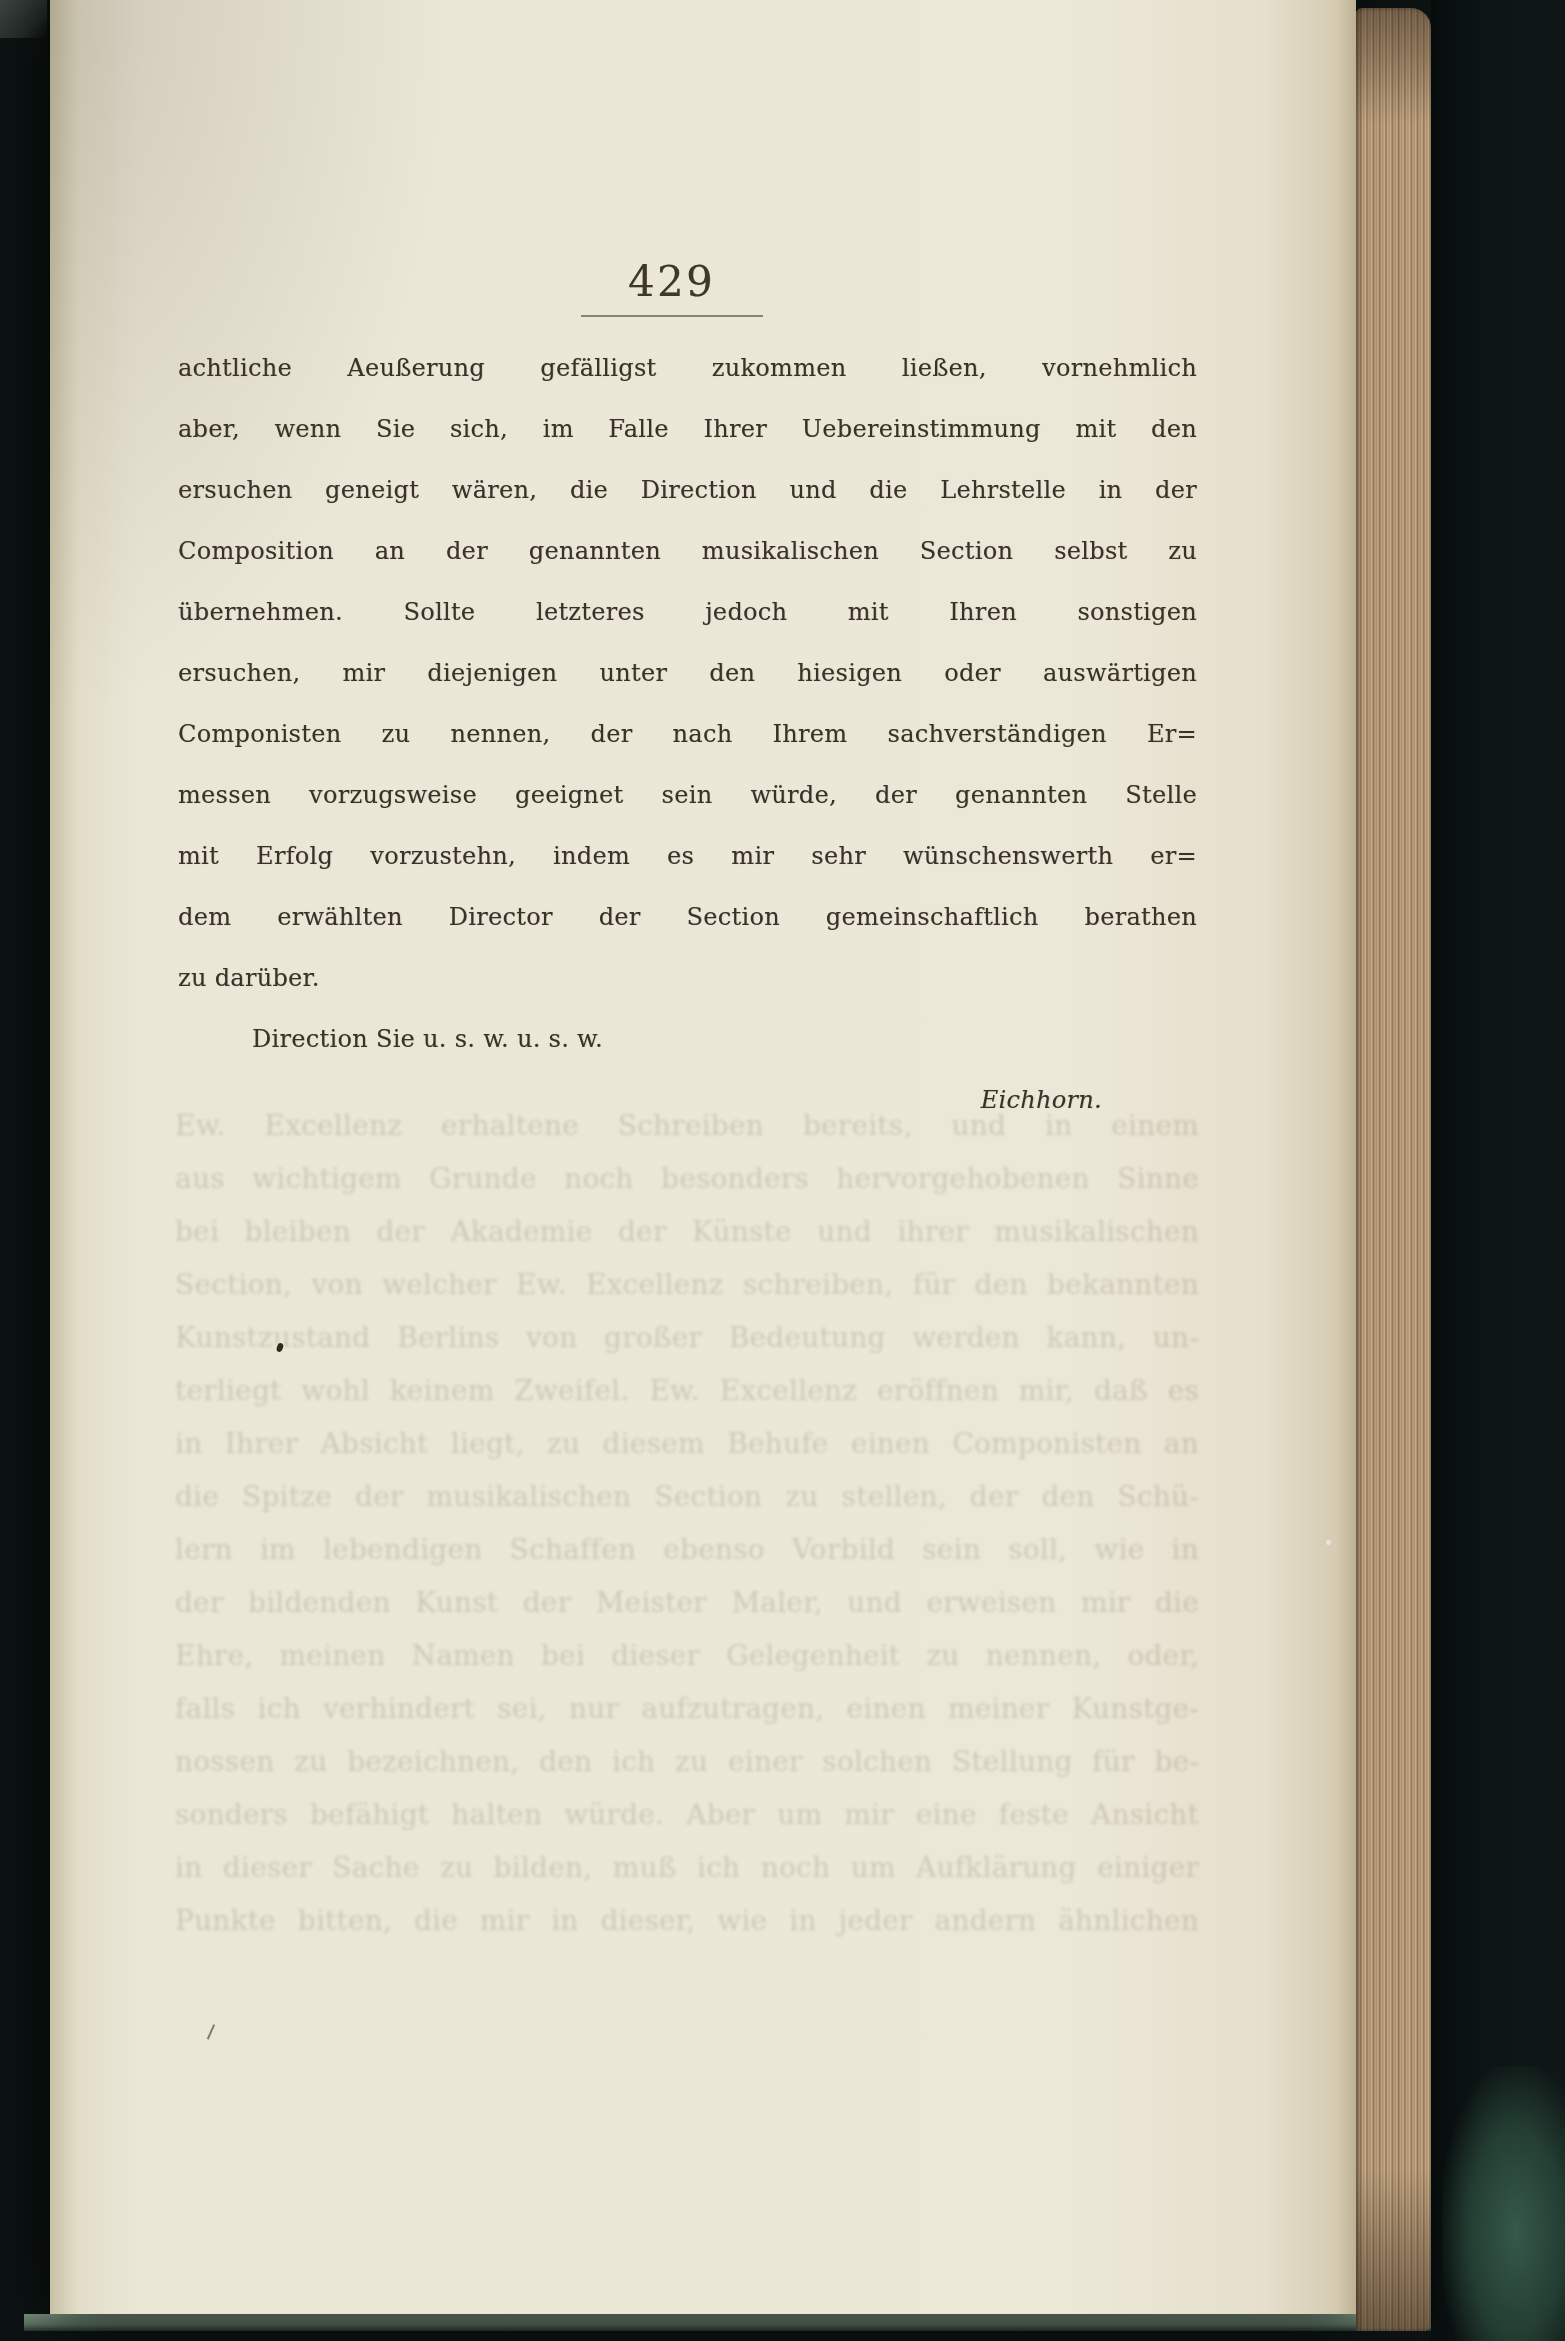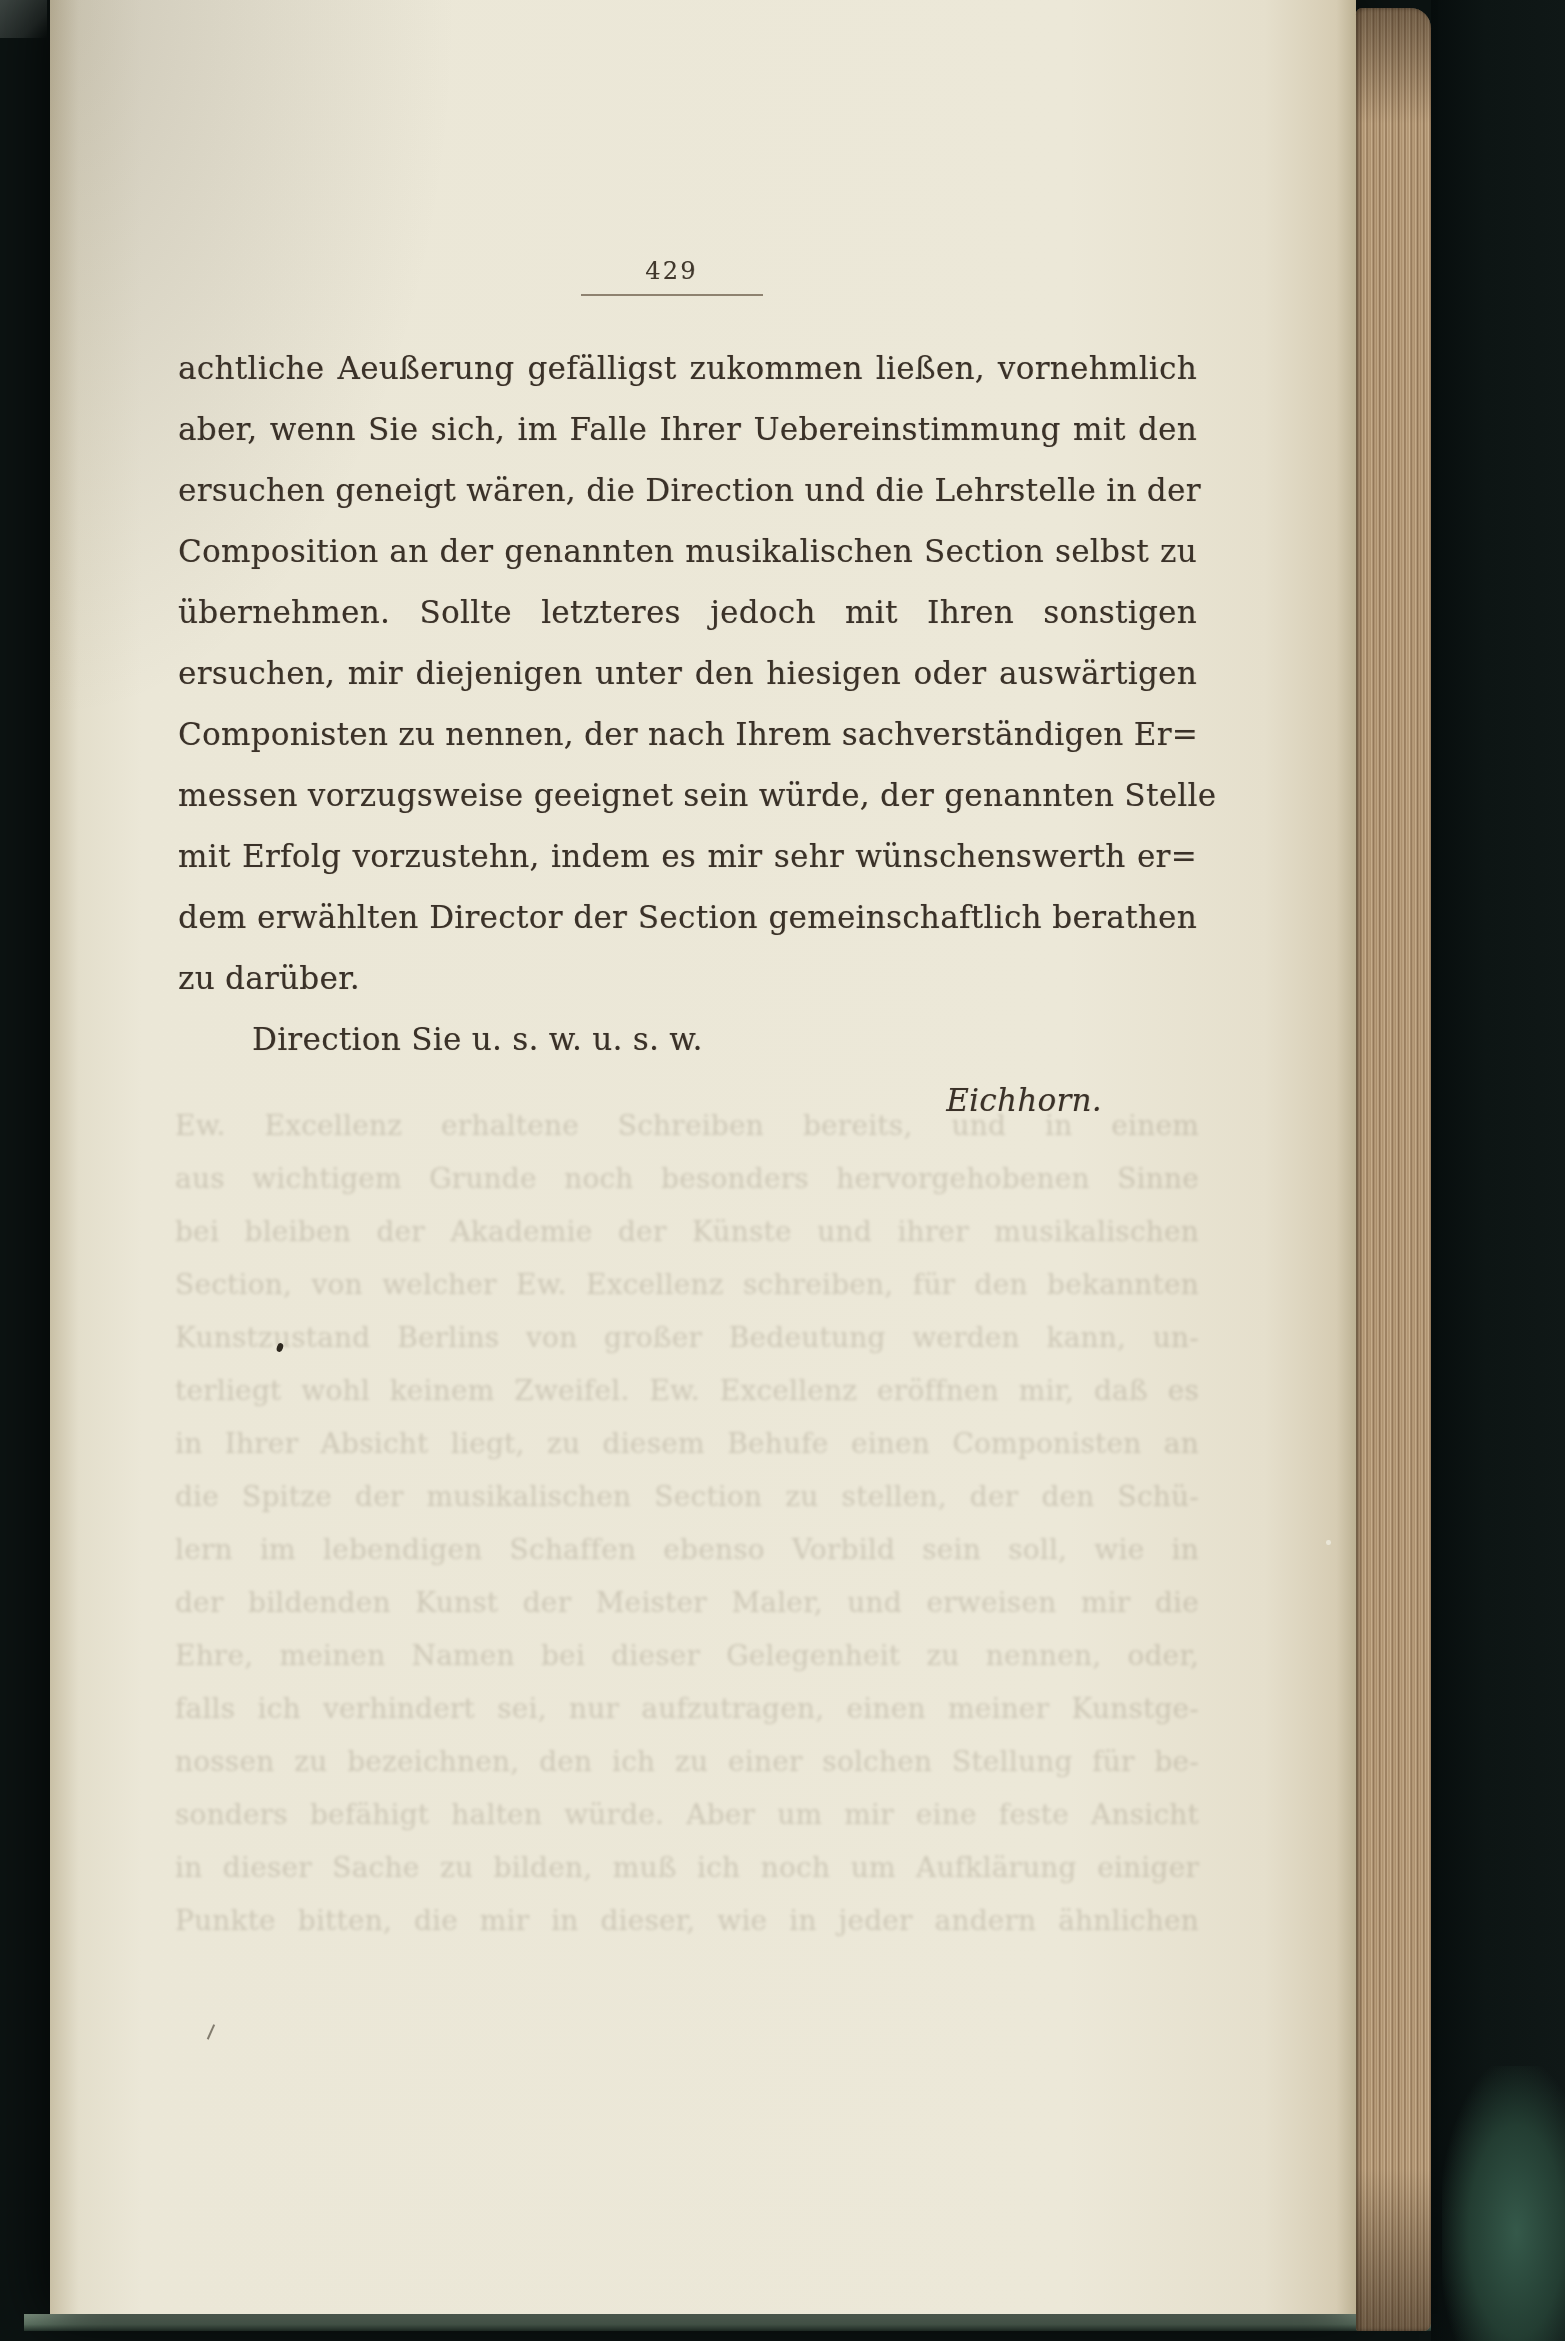--- a/index.html
+++ b/index.html
@@ -79,35 +79,35 @@
         #e5dfcc 93%, #d6ccb3 98.5%, #bcb193 100%);
     box-shadow: 0 0 55px rgba(0,0,0,0.85);
   }
 
   .page-number-wrap {
     position: absolute; left: 0; top: 257px;
     width: 1243px;
     text-align: center;
   }
   .page-number {
-    font-size: 24px;
+    font-size: 42px;
     color: #40372c;
     letter-spacing: 2.3px;
     text-shadow: 0.4px 0.4px 0.6px rgba(58,48,38,0.35);
   }
   .page-number-rule {
     width: 182px; height: 0;
     border-top: 2.3px solid #8e8270;
     margin: 9.4px auto 0 auto;
   }
 
   .body-block {
     position: absolute; left: 128px; top: 338px;
     width: 1019px;
-    font-size: 31px;
+    font-size: 24px;
     line-height: 61px;
     color: #3a3128;
     letter-spacing: 0.3px;
     text-shadow: 0.4px 0.4px 0.7px rgba(58,48,38,0.35);
   }
   .body-line {
     text-align: justify;
     text-align-last: justify;
     height: 61px;
     white-space: nowrap;

